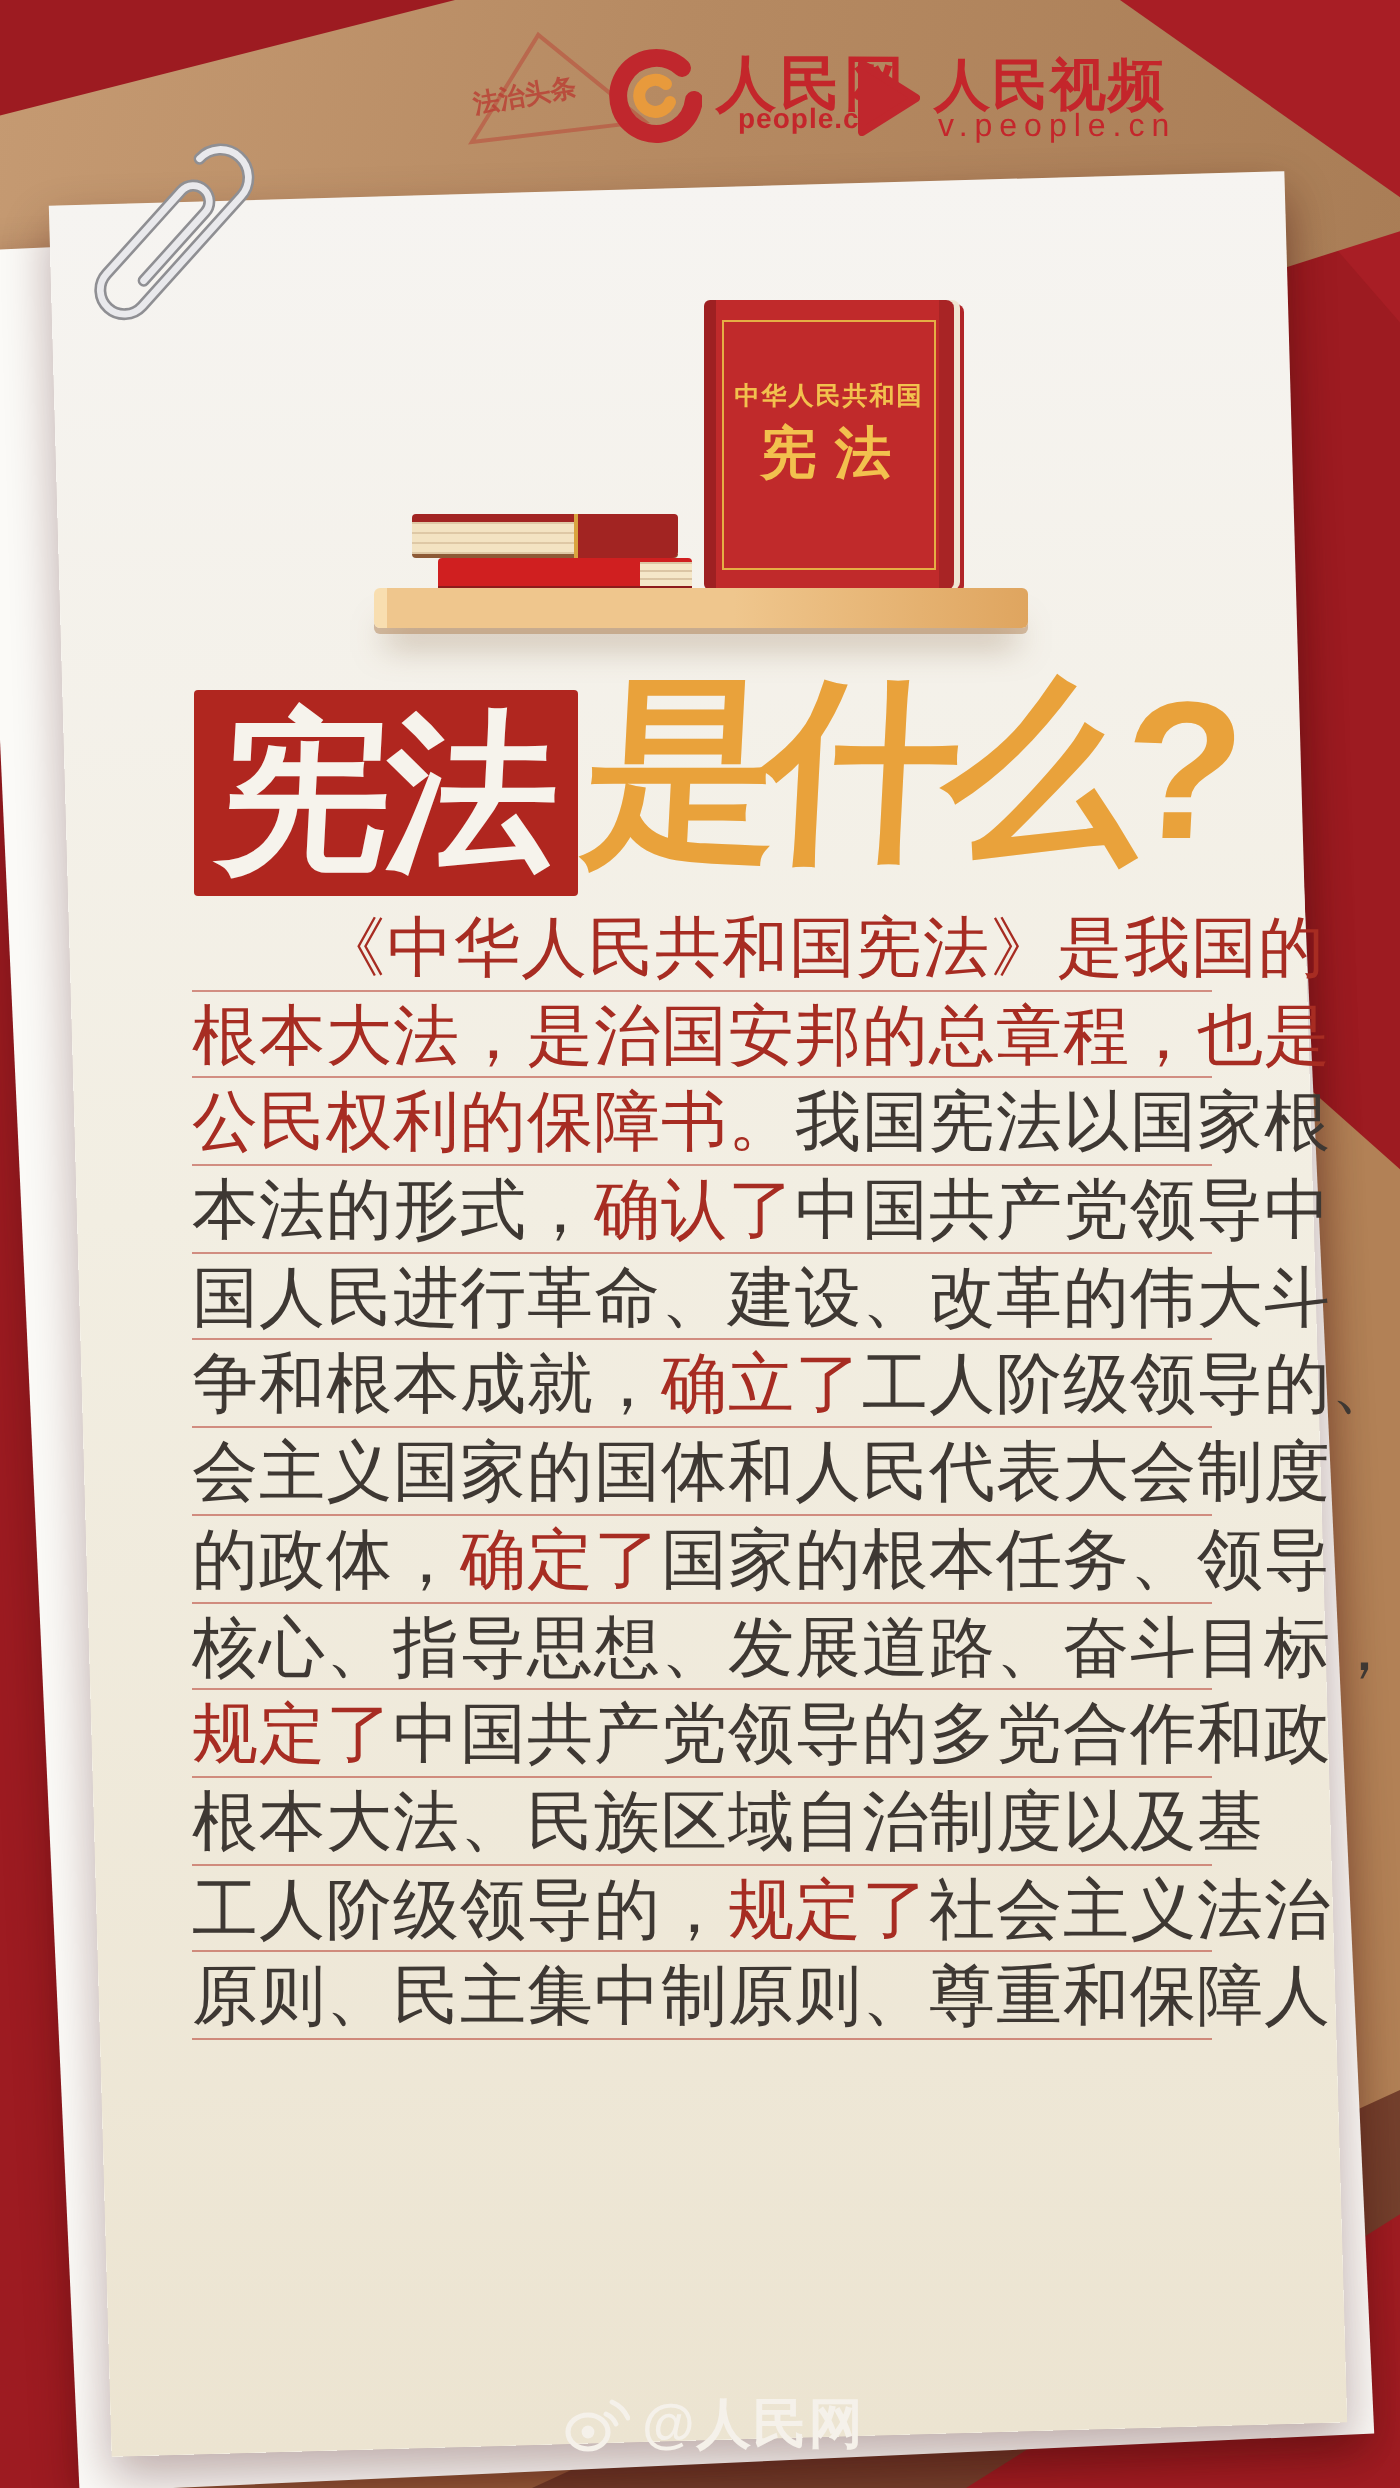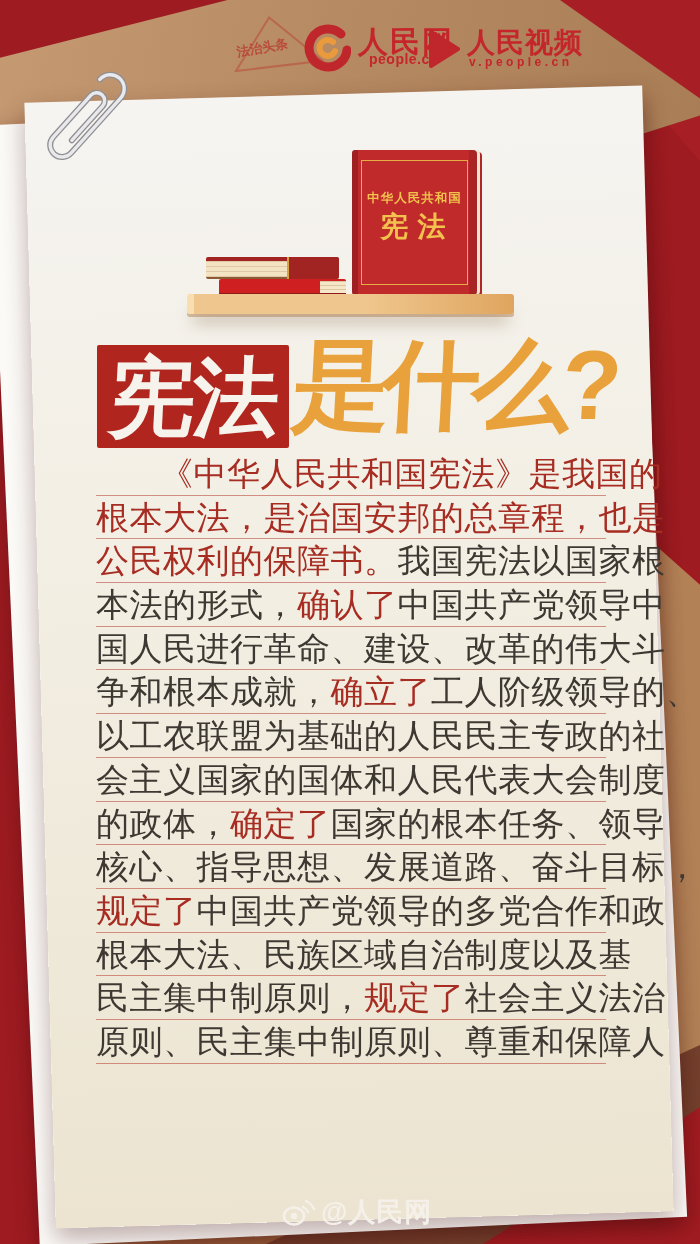--- a/index.html
+++ b/index.html
@@ -34,21 +34,21 @@
   #paperclip { left:18px; top:58px; width:120px; height:130px; z-index:9; }
 
   
   .hdr { z-index:8; }
   #fazhi-logo { left:226px; top:14px; width:96px; height:62px; transform:rotate(-10deg); opacity:.8; }
   #pd-icon { left:303px; top:24px; width:48px; height:48px; }
   #pd-name { left:358px; top:22px; font-size:30px; font-weight:bold; color:#c4262b; letter-spacing:2px; }
   #pd-domain { left:369px; top:51px; font-size:14px; font-weight:bold; color:#c4262b; letter-spacing:.5px; }
   #pv-icon { left:428px; top:30px; width:32px; height:38px; }
   #pv-name { left:467px; top:24px; font-size:28px; font-weight:bold; color:#c4262b; letter-spacing:1px; }
-  #pv-domain { left:469px; top:55px; font-size:12px; font-weight:bold; color:#c4262b; letter-spacing:3.5px;text-align:center; }
+  #pv-domain { left:469px; top:55px; font-size:16px; font-weight:normal; color:#c4262b; letter-spacing:3.5px;text-align:center; }
 
   
   .illus { z-index:6; }
   #shelf { left:187px; top:294px; width:327px; height:20px; border-radius:3px;
     background:linear-gradient(90deg,#f8deb0 0 2%,#efc68d 2% 55%,#dfa55f 100%);
     box-shadow:0 3px 0 rgba(170,120,70,.45), 0 14px 16px -6px rgba(130,95,60,.5); }
   #book-stand { left:352px; top:150px; width:125px; height:145px;
     background:linear-gradient(90deg,#9e2022 0 5%, #c02a2b 5% 94%, #a82425 94%);
     border-radius:3px 4px 4px 3px; box-shadow:3px 0 0 #efe6d2, 5px 2px 0 #b02528; }
   #book-stand .frame { position:absolute; left:9px; top:10px; right:9px; bottom:10px;
@@ -144,27 +144,26 @@
 </div>
 <div class="abs" id="title-rest">是什么?</div>
 
 <div class="abs" id="body-text">
     <div class="tline indent"><span class="seg-red">《中华人民共和国宪法》是我国的</span></div>
     <div class="tline"><span class="seg-red">根本大法，是治国安邦的总章程，也是</span></div>
     <div class="tline"><span class="seg-red">公民权利的保障书。</span><span class="seg-dark">我国宪法以国家根</span></div>
     <div class="tline"><span class="seg-dark">本法的形式，</span><span class="seg-red">确认了</span><span class="seg-dark">中国共产党领导中</span></div>
     <div class="tline"><span class="seg-dark">国人民进行革命、建设、改革的伟大斗</span></div>
     <div class="tline"><span class="seg-dark">争和根本成就，</span><span class="seg-red">确立了</span><span class="seg-dark">工人阶级领导的、</span></div>
-    <div class="tline"><span class="seg-dark">以工农联盟为基础的人民民主专政的社</span></div>
     <div class="tline"><span class="seg-dark">会主义国家的国体和人民代表大会制度</span></div>
     <div class="tline"><span class="seg-dark">的政体，</span><span class="seg-red">确定了</span><span class="seg-dark">国家的根本任务、领导</span></div>
     <div class="tline"><span class="seg-dark">核心、指导思想、发展道路、奋斗目标，</span></div>
     <div class="tline"><span class="seg-red">规定了</span><span class="seg-dark">中国共产党领导的多党合作和政</span></div>
     <div class="tline"><span class="seg-dark">根本大法、民族区域自治制度以及基</span></div>
-    <div class="tline"><span class="seg-dark">民主集中制原则，</span><span class="seg-red">规定了</span><span class="seg-dark">社会主义法治</span></div>
+    <div class="tline"><span class="seg-dark">工人阶级领导的，</span><span class="seg-red">规定了</span><span class="seg-dark">社会主义法治</span></div>
     <div class="tline"><span class="seg-dark">原则、民主集中制原则、尊重和保障人</span></div>
   </div>
 
 <div class="abs" id="watermark">
   <svg width="34" height="30" viewBox="0 0 34 30">
     <ellipse cx="13" cy="19" rx="10" ry="8.5" fill="none" stroke="#f5f1ea" stroke-width="2.6"></ellipse>
     <circle cx="13" cy="19" r="3.2" fill="#f5f1ea"></circle>
     <path d="M22 10 A 10 10 0 0 1 27 15" fill="none" stroke="#f5f1ea" stroke-width="2.4" stroke-linecap="round"></path>
     <path d="M25 4 A 16 16 0 0 1 33 12" fill="none" stroke="#f5f1ea" stroke-width="2.4" stroke-linecap="round"></path>
   </svg>

